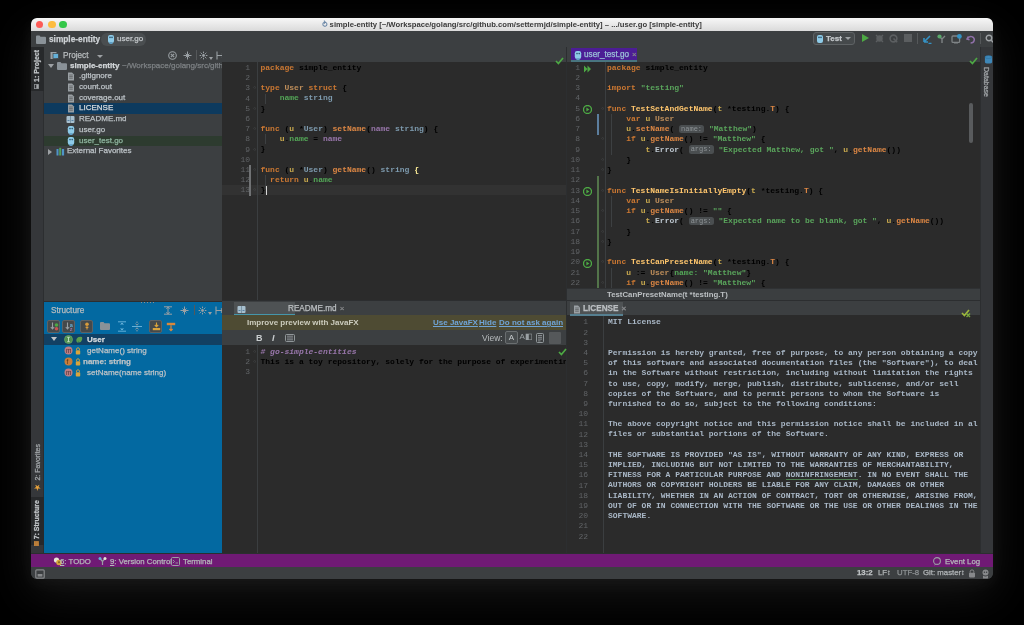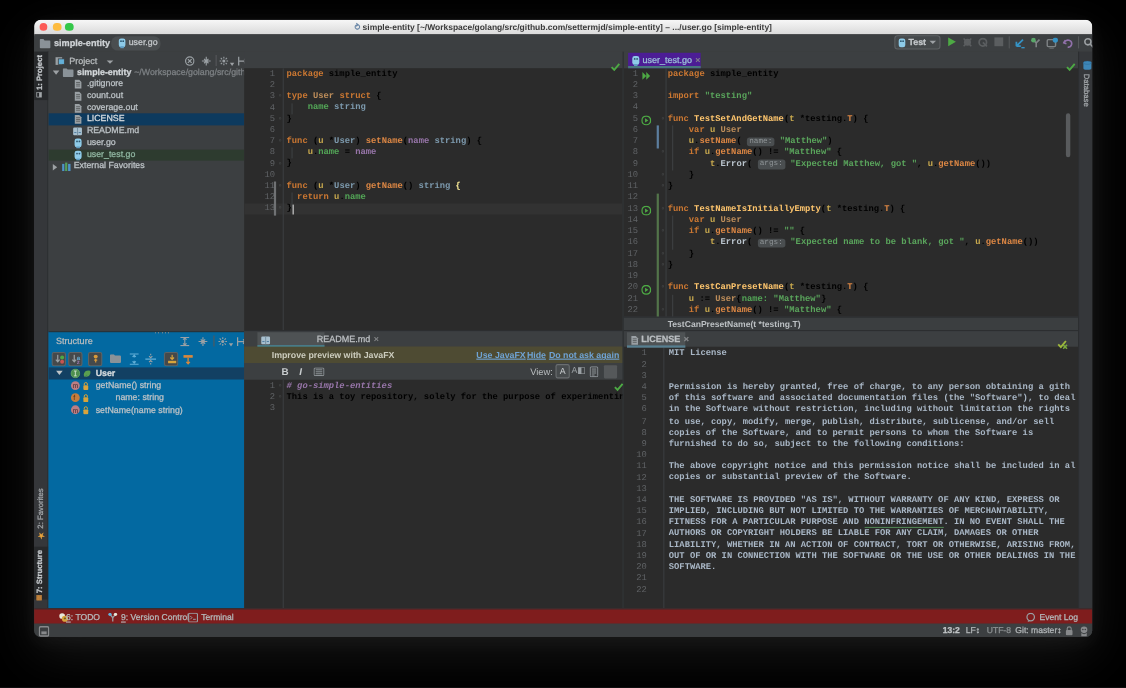--- a/index.html
+++ b/index.html
@@ -12,21 +12,21 @@
 .light{position:absolute;top:2.7px;width:7.6px;height:7.6px;border-radius:50%;}
 #title-text{position:absolute;left:0;top:0;width:962px;height:13px;line-height:13.5px;text-align:center;font-size:7.7px;font-weight:bold;color:#3a3a3a;letter-spacing:0;}
 
 #navbar{position:absolute;left:0;top:13px;width:962px;height:16px;background:#3c3f41;}
 
 #lstripe{position:absolute;left:0;top:29px;width:13px;height:506px;background:#35373a;border-right:1px solid #2c2e30;}
 #rstripe{position:absolute;left:949px;top:29px;width:13px;height:506px;background:#35373a;border-left:1px solid #2c2e30;}
 .vlabel{position:absolute;writing-mode:vertical-rl;font-size:7px;color:#a2a6a9;letter-spacing:0;}
 .vflip{transform:rotate(180deg);}
 
-#bstripe{position:absolute;left:0;top:535px;width:962px;height:14px;background:#7f1d1d;border-top:1px solid #2c2e30;font-size:7.8px;color:#b4b8ba;}
+#bstripe{position:absolute;left:0;top:535px;width:962px;height:14px;background:#701a75;border-top:1px solid #2c2e30;font-size:7.8px;color:#b4b8ba;}
 #statusbar{position:absolute;left:0;top:549px;width:962px;height:12px;background:#3c3f41;font-size:7.8px;color:#b0b4b6;}
 
 #projpanel{position:absolute;left:13px;top:29px;width:178px;height:254px;background:#3c3f41;overflow:hidden;}
 #structpanel{position:absolute;left:13px;top:283px;width:178px;height:252px;background:#0369a1;border-top:1px solid #2c2e30;overflow:hidden;}
 .phead{position:absolute;left:0;top:0;width:100%;height:16px;font-size:8.2px;color:#b8bcbe;}
 .treerow{position:absolute;left:0;width:100%;height:10.7px;line-height:10.7px;font-size:8px;color:#bcc2c6;white-space:nowrap;}
 .treerow>span.abs{top:0;}
 
 .ed{position:absolute;background:#2b2b2b;overflow:hidden;}
 .mono{font-family:"Liberation Mono",monospace;font-size:8px;font-weight:bold;}
@@ -314,21 +314,21 @@
       </div>
       <div class="treerow" style="top:54px;height:11px;line-height:11px;">
         <svg class="abs" style="left:19.5px;top:1px;" width="9" height="9" viewBox="0 0 9 9">
             <circle cx="4.5" cy="4.5" r="4" fill="#c77d3c"></circle>
             <text x="2.6" y="7" font-size="6.5" fill="#53310f" font-family="sans-serif">f</text>
           </svg>
         <svg class="abs" style="left:31px;top:1.5px;" width="6" height="8" viewBox="0 0 6 8">
             <rect x="0.8" y="3.2" width="4.4" height="4.3" rx="0.8" fill="#d8a43c"></rect>
             <path d="M1.6 3.2 L1.6 2 Q1.6 0.8 3 0.8 Q4.4 0.8 4.4 2 L4.4 3.2" stroke="#d8a43c" stroke-width="0.9" fill="none"></path>
           </svg>
-        <span class="abs" style="left:61px;">name: string</span>
+        <span class="abs" style="left:39px;font-weight:bold;">name: string</span>
       </div>
       <div class="treerow" style="top:65px;height:11px;line-height:11px;">
         <svg class="abs" style="left:19.5px;top:1px;" width="9" height="9" viewBox="0 0 9 9">
             <circle cx="4.5" cy="4.5" r="4" fill="#bc7d82"></circle>
             <text x="2" y="7" font-size="6.5" fill="#4a2d30" font-family="sans-serif">m</text>
           </svg>
         <svg class="abs" style="left:31px;top:1.5px;" width="6" height="8" viewBox="0 0 6 8">
             <rect x="0.8" y="3.2" width="4.4" height="4.3" rx="0.8" fill="#d8a43c"></rect>
             <path d="M1.6 3.2 L1.6 2 Q1.6 0.8 3 0.8 Q4.4 0.8 4.4 2 L4.4 3.2" stroke="#d8a43c" stroke-width="0.9" fill="none"></path>
           </svg>
@@ -425,29 +425,29 @@
     </div>
     <div class="ln" style="left:29px;top:1.9px;width:6px;color:#55585a;">◦<br>◦</div>
   </div>
   <div id="ed-license" class="ed" style="left:536px;top:297px;width:413px;height:238px;">
     <div class="ln" style="left:0;top:2.4px;width:21px;">1<br>2<br>3<br>4<br>5<br>6<br>7<br>8<br>9<br>10<br>11<br>12<br>13<br>14<br>15<br>16<br>17<br>18<br>19<br>20<br>21<br>22</div>
     <div class="abs" style="left:35.5px;top:0;width:1px;height:238px;background:#3b3e40;"></div>
     <div class="mono" style="position:absolute;left:41px;top:2.4px;color:#a9b7c6;">
 <div class="cl">MIT License</div>
 <div class="cl">&nbsp;</div>
 <div class="cl">&nbsp;</div>
-<div class="cl">Permission is hereby granted, free of charge, to any person obtaining a gith</div>
+<div class="cl">Permission is hereby granted, free of purpose, to any person obtaining a copy</div>
 <div class="cl">of this software and associated documentation files (the "Software"), to deal</div>
 <div class="cl">in the Software without restriction, including without limitation the rights</div>
 <div class="cl">to use, copy, modify, merge, publish, distribute, sublicense, and/or sell</div>
 <div class="cl">copies of the Software, and to permit persons to whom the Software is</div>
 <div class="cl">furnished to do so, subject to the following conditions:</div>
 <div class="cl">&nbsp;</div>
 <div class="cl">The above copyright notice and this permission notice shall be included in al</div>
-<div class="cl">copies or substantial preview of the Software.</div>
+<div class="cl">files or substantial portions of the Software.</div>
 <div class="cl">&nbsp;</div>
 <div class="cl">THE SOFTWARE IS PROVIDED "AS IS", WITHOUT WARRANTY OF ANY KIND, EXPRESS OR</div>
 <div class="cl">IMPLIED, INCLUDING BUT NOT LIMITED TO THE WARRANTIES OF MERCHANTABILITY,</div>
 <div class="cl">FITNESS FOR A PARTICULAR PURPOSE AND <span style="border-bottom:1px solid #4e8052;">NONINFRINGEMENT</span>. IN NO EVENT SHALL THE</div>
 <div class="cl">AUTHORS OR COPYRIGHT HOLDERS BE LIABLE FOR ANY CLAIM, DAMAGES OR OTHER</div>
 <div class="cl">LIABILITY, WHETHER IN AN ACTION OF CONTRACT, TORT OR OTHERWISE, ARISING FROM,</div>
 <div class="cl">OUT OF OR IN CONNECTION WITH THE SOFTWARE OR THE USE OR OTHER DEALINGS IN THE</div>
 <div class="cl">SOFTWARE.</div>
     </div>
   </div>

